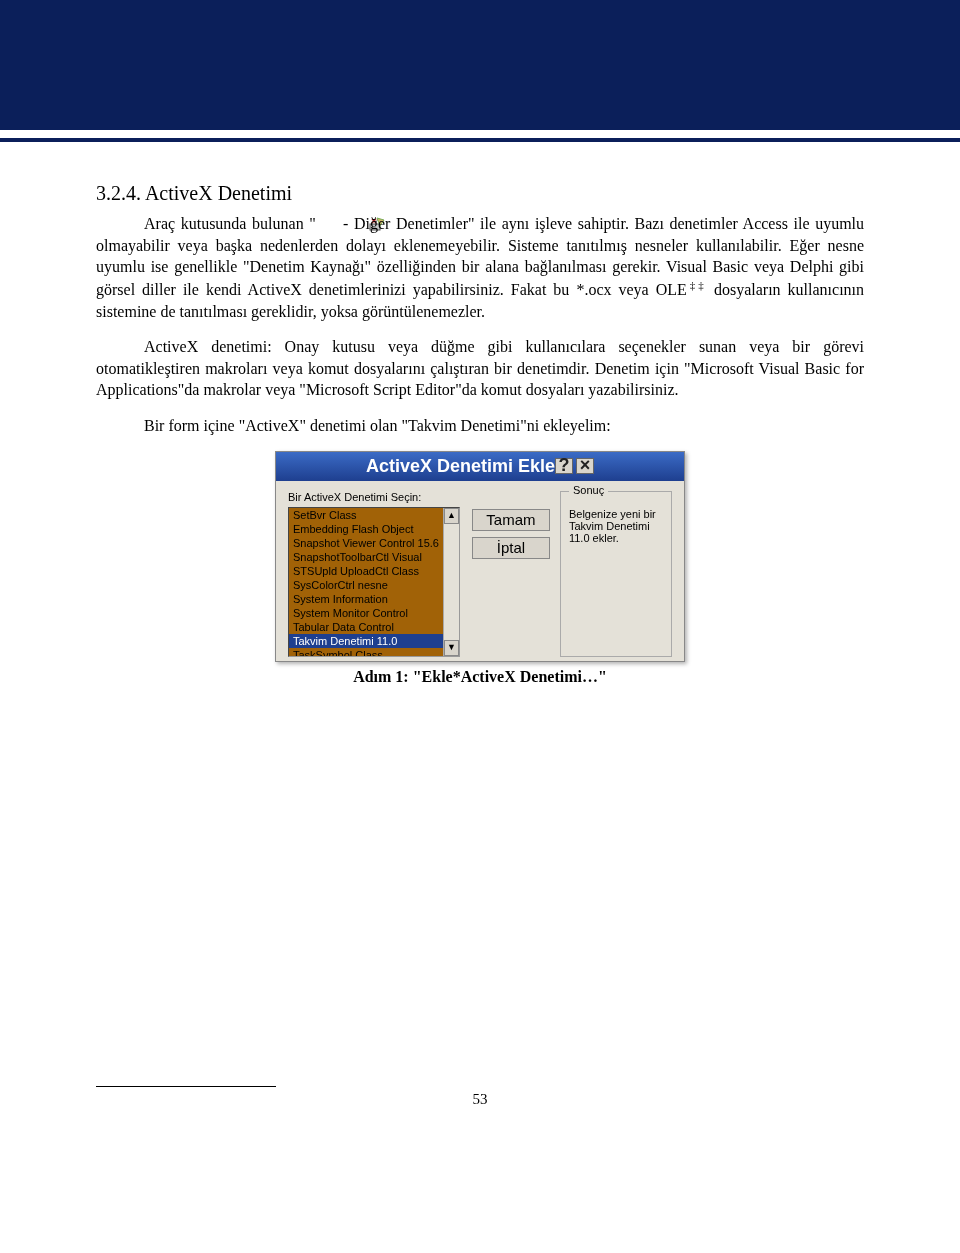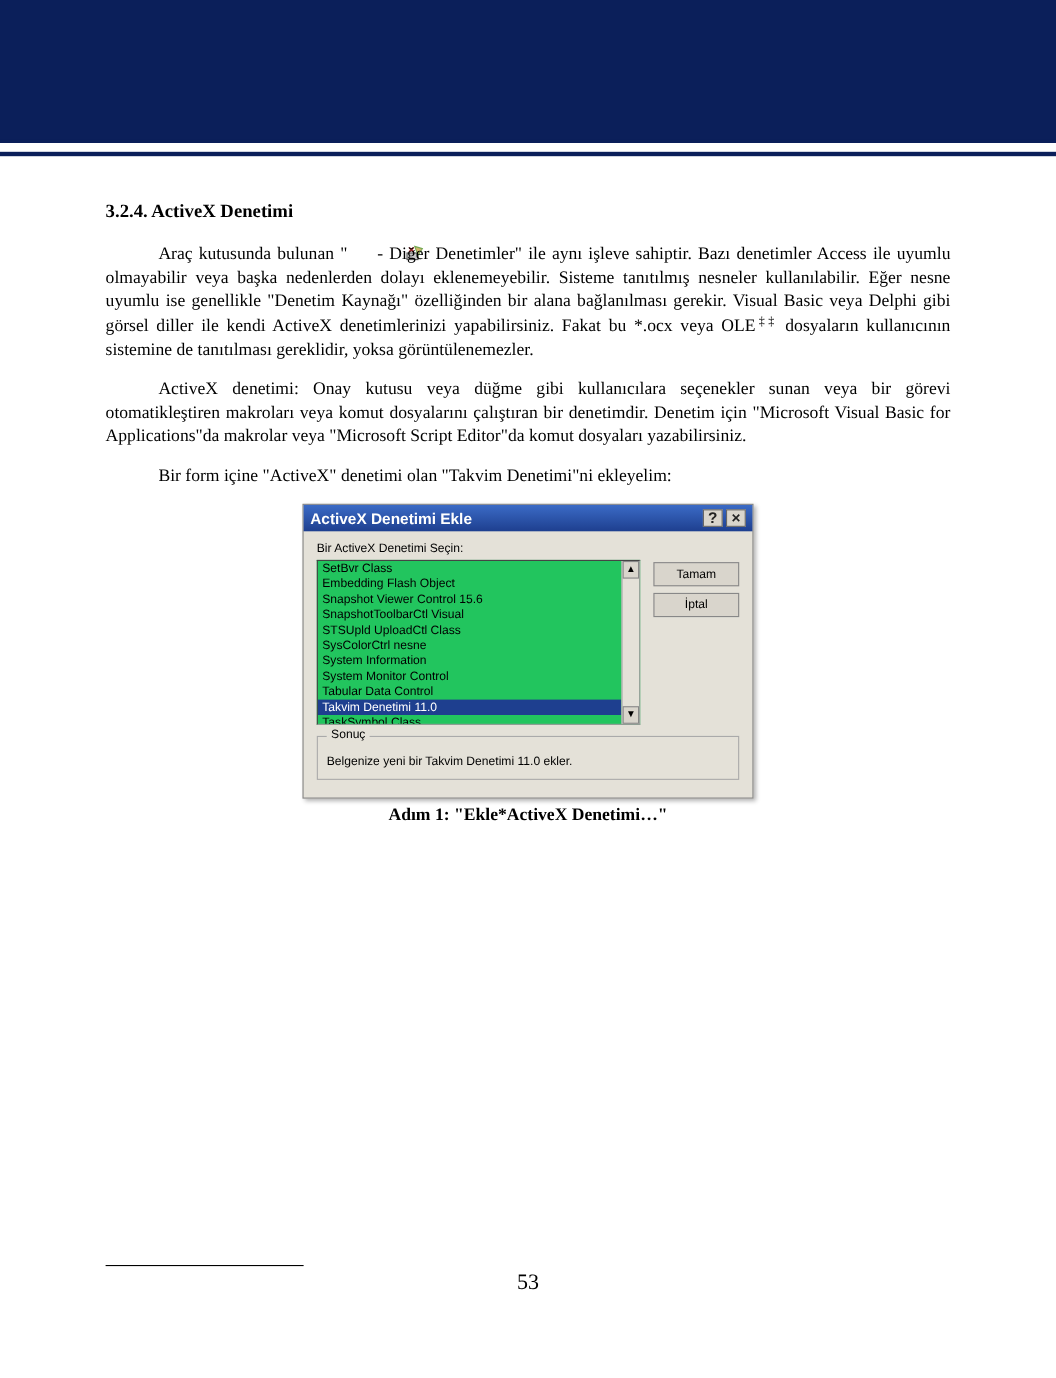--- a/index.html
+++ b/index.html
@@ -20,23 +20,23 @@
   .sep-line {
     width: 100%;
     height: 4px;
     background: #0b1f5a;
     margin-top: 8px;
   }
   .page {
     padding: 40px 96px 20px 96px;
   }
   .heading {
-    font-weight: bold;
-    font-size: 17px;
-    margin-bottom: 18px;
+    font-weight: normal;
+    font-size: 20px;
+    margin-bottom: 8px;
   }
   p {
     margin: 0 0  0;
     text-align: justify;
     line-height: 1.35;
   }
   .para { margin-bottom: 14px; }
   .indent { text-indent: 48px; }
   .tool-icon {
     display: inline-block;
@@ -66,40 +66,40 @@
     font-size: 11px;
     color: #000;
   }
   .titlebar {
     background: linear-gradient(#3b6bc6,#1e3f8f);
     color: #fff;
     font-weight: bold;
     padding: 4px 6px;
     display: flex;
     align-items: center;
-    justify-content: space-between;
-    font-size: 14px;
+    justify-content: center;
+    font-size: 18px;
   }
   .title-icons { display:flex; gap:3px; }
   .title-btn {
     width: 18px; height: 16px;
     background: #d9d5cc;
     border: 1px solid #666;
     text-align: center;
     line-height: 13px;
     font-weight: bold;
     color: #222;
     font-family: Arial, sans-serif;
   }
-  .dlg-body { padding: 10px 12px 16px 12px; display:flex; gap:10px; flex-direction:column; }
+  .dlg-body { padding: 10px 12px 4px 12px; display:flex; gap:10px; flex-direction:row; }
   .row1 { display:flex; gap:12px; align-items:flex-start; }
   .left-col { flex:1; }
   .label-line { margin-bottom: 4px; }
   .listbox {
-    background:#22c55e;
+    background:#a16207;
     border: 1px inset #999;
     height: 150px;
     display:flex;
     position: relative;
   }
   .list-items { flex:1; overflow:hidden; }
   .list-item {
     padding: 1px 4px;
     white-space: nowrap;
   }
@@ -121,21 +121,21 @@
     line-height:12px;
     font-size:9px;
   }
   .right-col { width: 78px; display:flex; flex-direction:column; gap:6px; margin-top:18px; }
   .btn {
     background:#d9d5cc;
     border:1px solid #888;
     height:22px;
     text-align:center;
     line-height:20px;
-    font-size:11px;
+    font-size:15px;
   }
   .group {
     border:1px solid #aaa;
     padding: 16px 8px 10px 8px;
     position: relative;
   }
   .group-title {
     position:absolute;
     top:-8px; left:8px;
     background:#e4e1d8;
@@ -147,21 +147,21 @@
     border-top: 1px solid #000;
     margin: 80px 0 2px 0;
   }
   .footnote {
     font-size: 14px;
   }
   .footnote .sym { font-size:11px; vertical-align: super; }
   .footnote .ital { font-style: italic; }
   .page-num {
     text-align: center;
-    font-size: 20px;
+    font-size: 15px;
     margin-top: 4px;
   }
 </style>
 </head>
 <body>
 
 <div class="top-band"></div>
 <div class="sep-line"></div>
 
 <div class="page">

